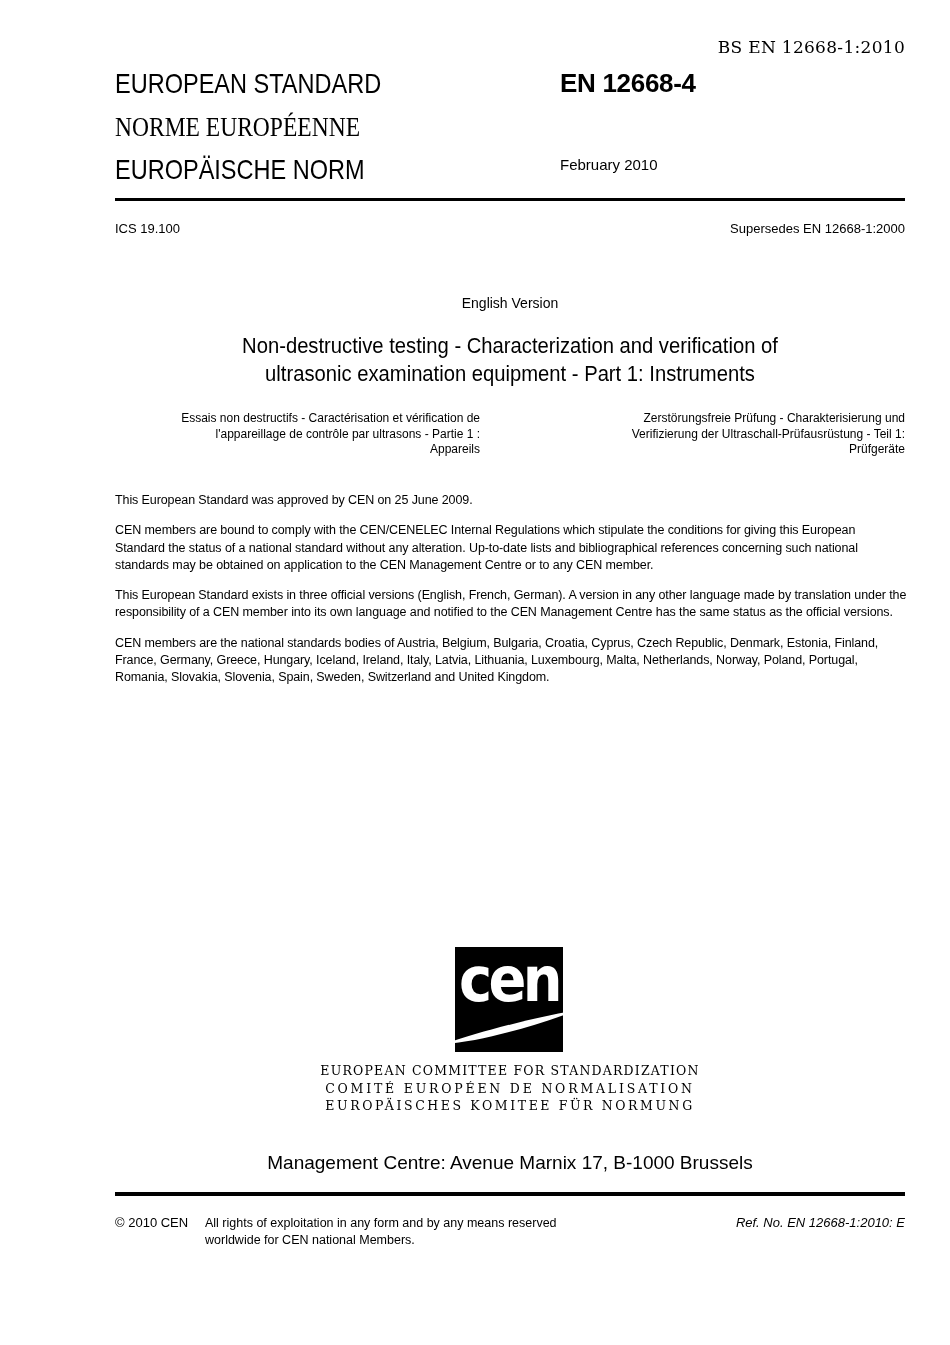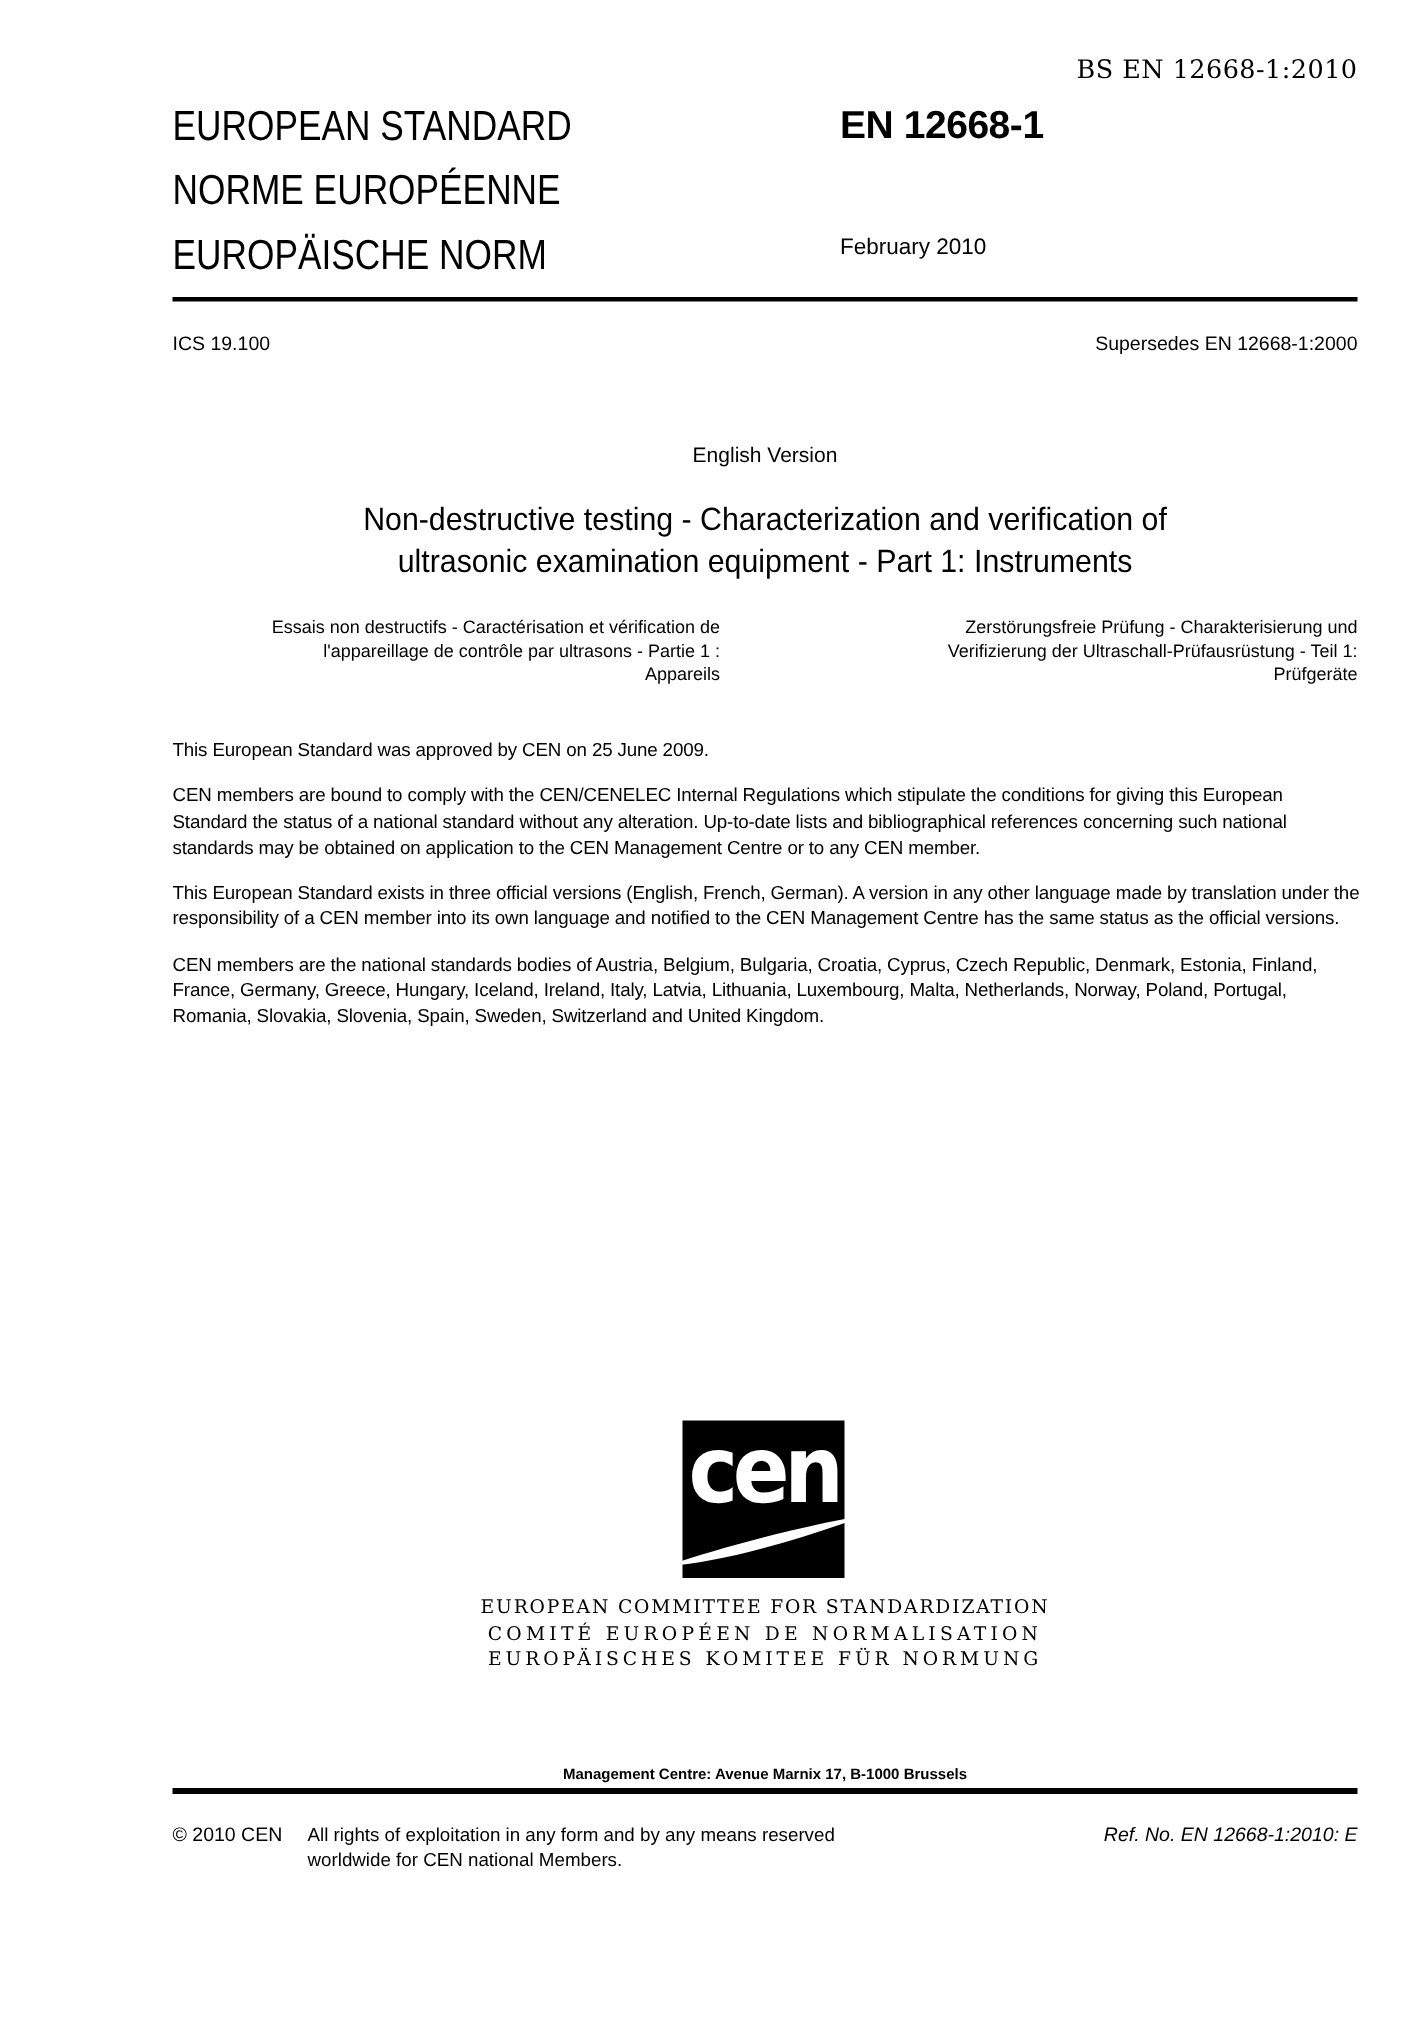--- a/index.html
+++ b/index.html
@@ -84,51 +84,51 @@
     top: 1058px;
     font-family: "DejaVu Serif", "Liberation Serif", serif;
     font-size: 12.5px;
     line-height: 17.5px;
   }
   .committee .l1 { letter-spacing: 1.2px; }
   .committee .l2 { letter-spacing: 2.8px; }
   .committee .l3 { letter-spacing: 2.6px; }
 
   .mgmt-centre {
-    top: 1174px;
-    font-size: 10px;
-    font-weight: bold;
+    top: 1148px;
+    font-size: 19px;
+    font-weight: normal;
   }
 
   .footer-copyright { left: 115px; top: 1211px; font-size: 13px; }
   .footer-rights {
     left: 205px; top: 1211px; width: 420px;
     font-size: 12.5px;
     line-height: 17px;
   }
   .footer-ref { right: 45px; top: 1211px; font-size: 13px; font-style: italic; }
 </style>
 </head>
 <body>
 
 <div class="page">
 
   <div class="abs bs-ref">BS EN 12668-1:2010</div>
 
   <div class="abs std-title-line" style="top:66px;">
     <span class="condensed">EUROPEAN STANDARD</span>
   </div>
-  <div class="abs std-title-line" style="top:109px;">
+  <div class="abs std-title-line" style="top:109px;font-family:Liberation Serif, serif;">
     <span class="condensed">NORME EUROPÉENNE</span>
   </div>
   <div class="abs std-title-line" style="top:152px;">
     <span class="condensed">EUROPÄISCHE NORM</span>
   </div>
 
-  <div class="abs std-number">EN 12668-1</div>
+  <div class="abs std-number">EN 12668-4</div>
   <div class="abs date">February 2010</div>
 
   <div class="abs rule rule-top"></div>
 
   <div class="abs ics">ICS 19.100</div>
   <div class="abs supersedes">Supersedes EN 12668-1:2000</div>
 
   <div class="abs center-band english-version">English Version</div>
 
   <div class="abs center-band main-title">

